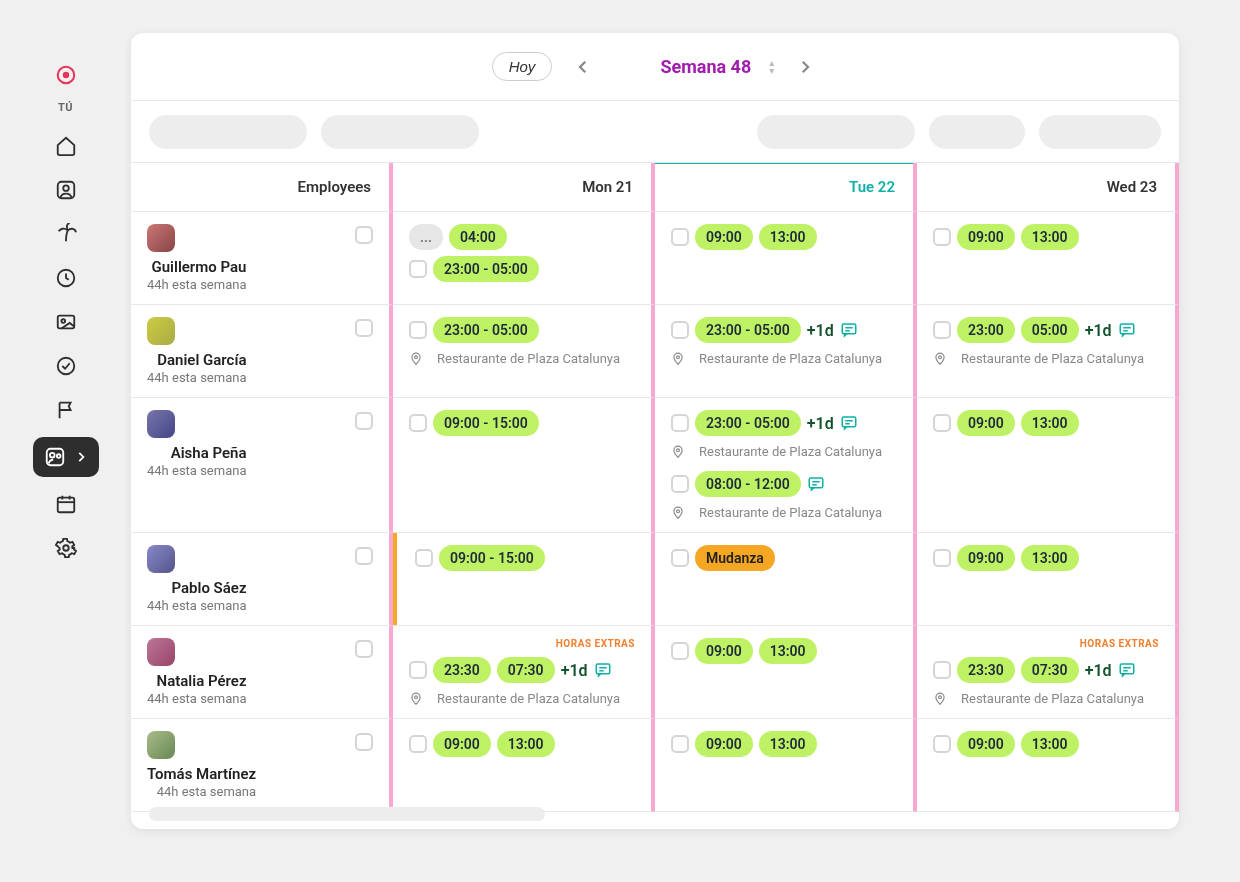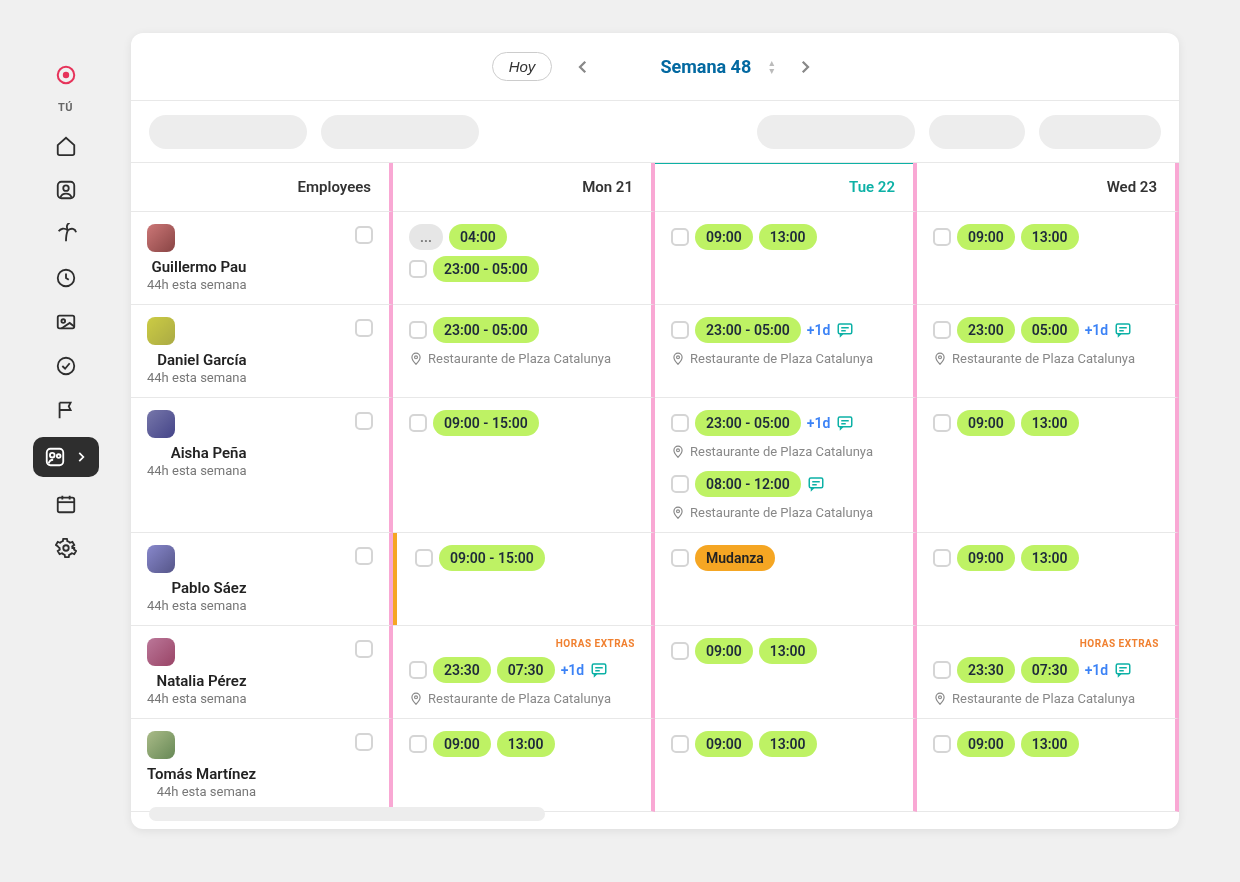--- a/index.html
+++ b/index.html
@@ -84,21 +84,21 @@
     font-style: italic;
   }
   .nav-arrow {
     color: #888;
     cursor: pointer;
     padding: 4px;
   }
   .week-label {
     font-size: 18px;
     font-weight: 700;
-    color: #0369a1;
+    color: #a21caf;
     margin-left: 46px;
   }
   .week-up-down {
     display: flex;
     flex-direction: column;
     gap: 0;
     color: #bbb;
     font-size: 10px;
     line-height: 8px;
     cursor: pointer;
@@ -206,31 +206,31 @@
     color: #1e2a3a;
     font-weight: 600;
     font-size: 14px;
     padding: 5px 11px;
     border-radius: 14px;
     white-space: nowrap;
   }
   .pill.grey { background: #e6e6e6; color: #777; }
   .pill.yellow { background: #f5a623; color: #222; }
   .plus-badge {
-    font-size: 14px;
-    color: #3b82f6;
+    font-size: 16px;
+    color: #14532d;
     font-weight: 600;
   }
   .comment-icon {
     color: #0db1a6;
   }
   .loc-row {
     display: flex;
     align-items: center;
-    gap: 5px;
+    gap: 14px;
     font-size: 13px;
     color: #888;
     margin-top: 2px;
   }
   .horas-extras {
     font-size: 10px;
     font-weight: 700;
     letter-spacing: 0.5px;
     color: #f08030;
     margin-bottom: 2px;

